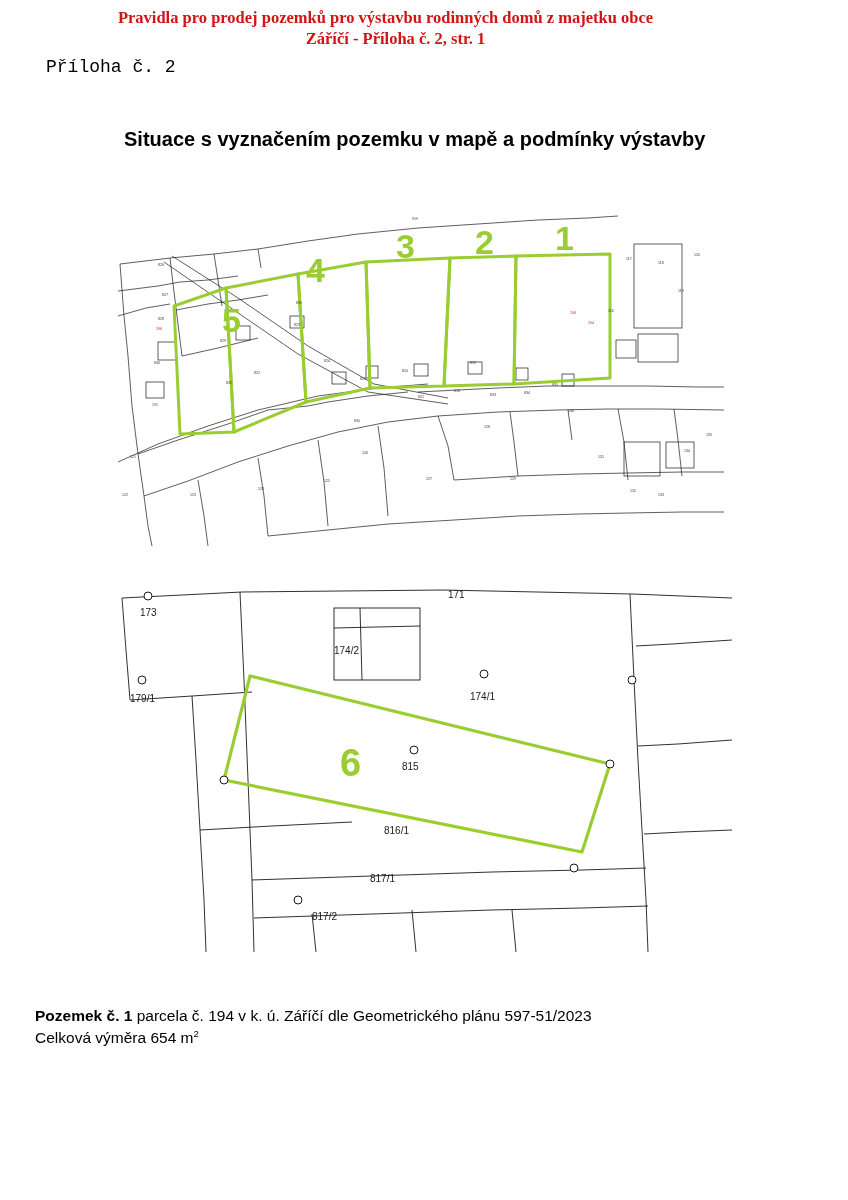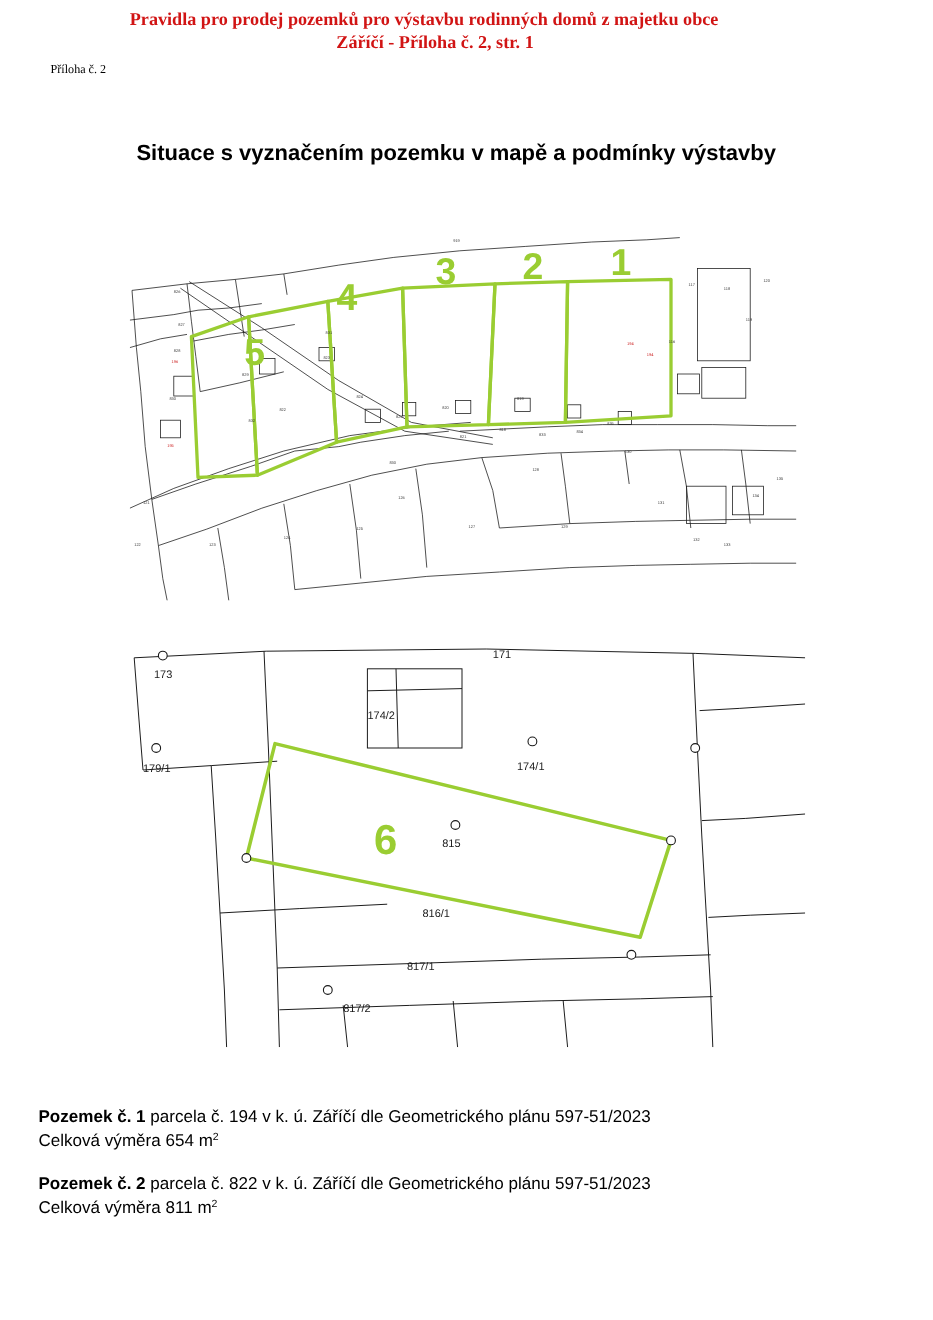--- a/index.html
+++ b/index.html
@@ -28,22 +28,22 @@
     font-weight: bold;
     font-size: 16.5px;
     line-height: 1.25;
   }
   .doc-header .line2 { display: block; margin-left: 20px; }
 
   .annex-label {
     position: absolute;
     top: 57px;
     left: 46px;
-    font-size: 11px;
-    font-family: Liberation Serif, serif;
+    font-size: 18px;
+    font-family: Liberation Mono, monospace;
   }
 
   .section-title {
     position: absolute;
     top: 128px;
     left: 124px;
     font-size: 20px;
     font-weight: bold;
   }
 
@@ -285,21 +285,13 @@
 
 <div class="footnotes">
   <div class="para">
     <div>
       <b>Pozemek č. 1</b><span> parcela č. 194 v k. ú. Záříčí dle Geometrického plánu 597-51/2023</span>
     </div>
     <div>
       <span>Celková výměra 654 m</span><sup>2</sup>
     </div>
   </div>
-  <div class="para">
-    <div>
-      <b>Pozemek č. 2</b><span> parcela č. 822 v k. ú. Záříčí dle Geometrického plánu 597-51/2023</span>
-    </div>
-    <div>
-      <span>Celková výměra 811 m</span><sup>2</sup>
-    </div>
-  </div>
 </div>
 
 </body></html>

